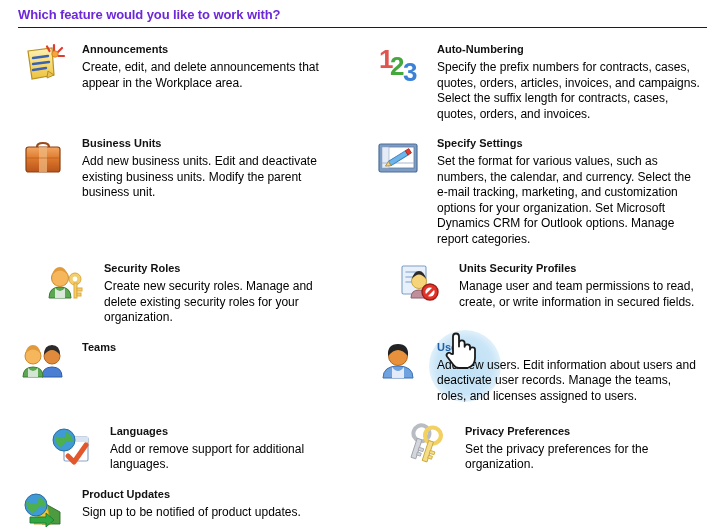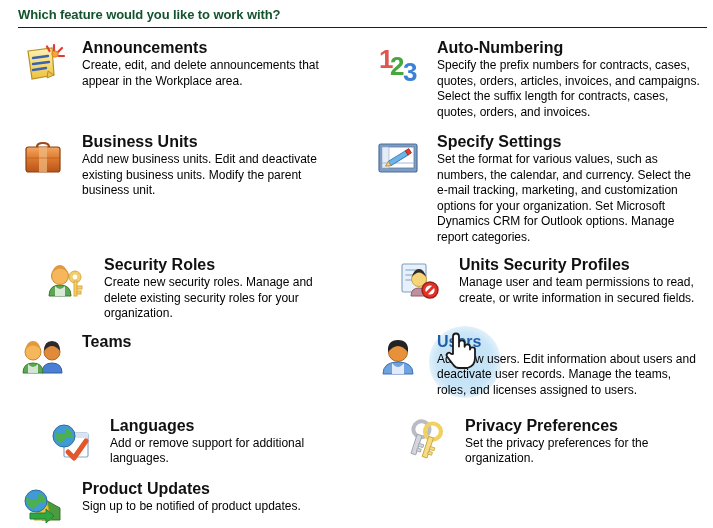--- a/index.html
+++ b/index.html
@@ -19,21 +19,21 @@
     width: 713px;
     height: 528px;
     position: relative;
     background: #ffffff;
   }
   
   .page-header {
     padding: 7px 0 0 18px;
     font-size: 13px;
     font-weight: bold;
-    color: #14532d;
+    color: #6d28d9;
     letter-spacing: -0.1px;
   }
   .header-rule {
     height: 0;
     border-top: 1px solid #1d1d1d;
     margin: 5px 6px 0 18px;
   }
   
   .grid {
     display: grid;
@@ -56,21 +56,21 @@
     align-items: flex-start;
     justify-content: center;
     padding-top: 2px;
   }
   .feature .text-wrap {
     flex: 1 1 auto;
     min-width: 0;
     position: relative;
   }
   .feature .title {
-    font-size: 16px;
+    font-size: 11px;
     font-weight: bold;
     color: #111111;
     line-height: 15px;
     margin-bottom: 3px;
     display: inline-block;
     position: relative;
     z-index: 2;
   }
   .feature.highlighted .title {
     color: #1f5fa8;

